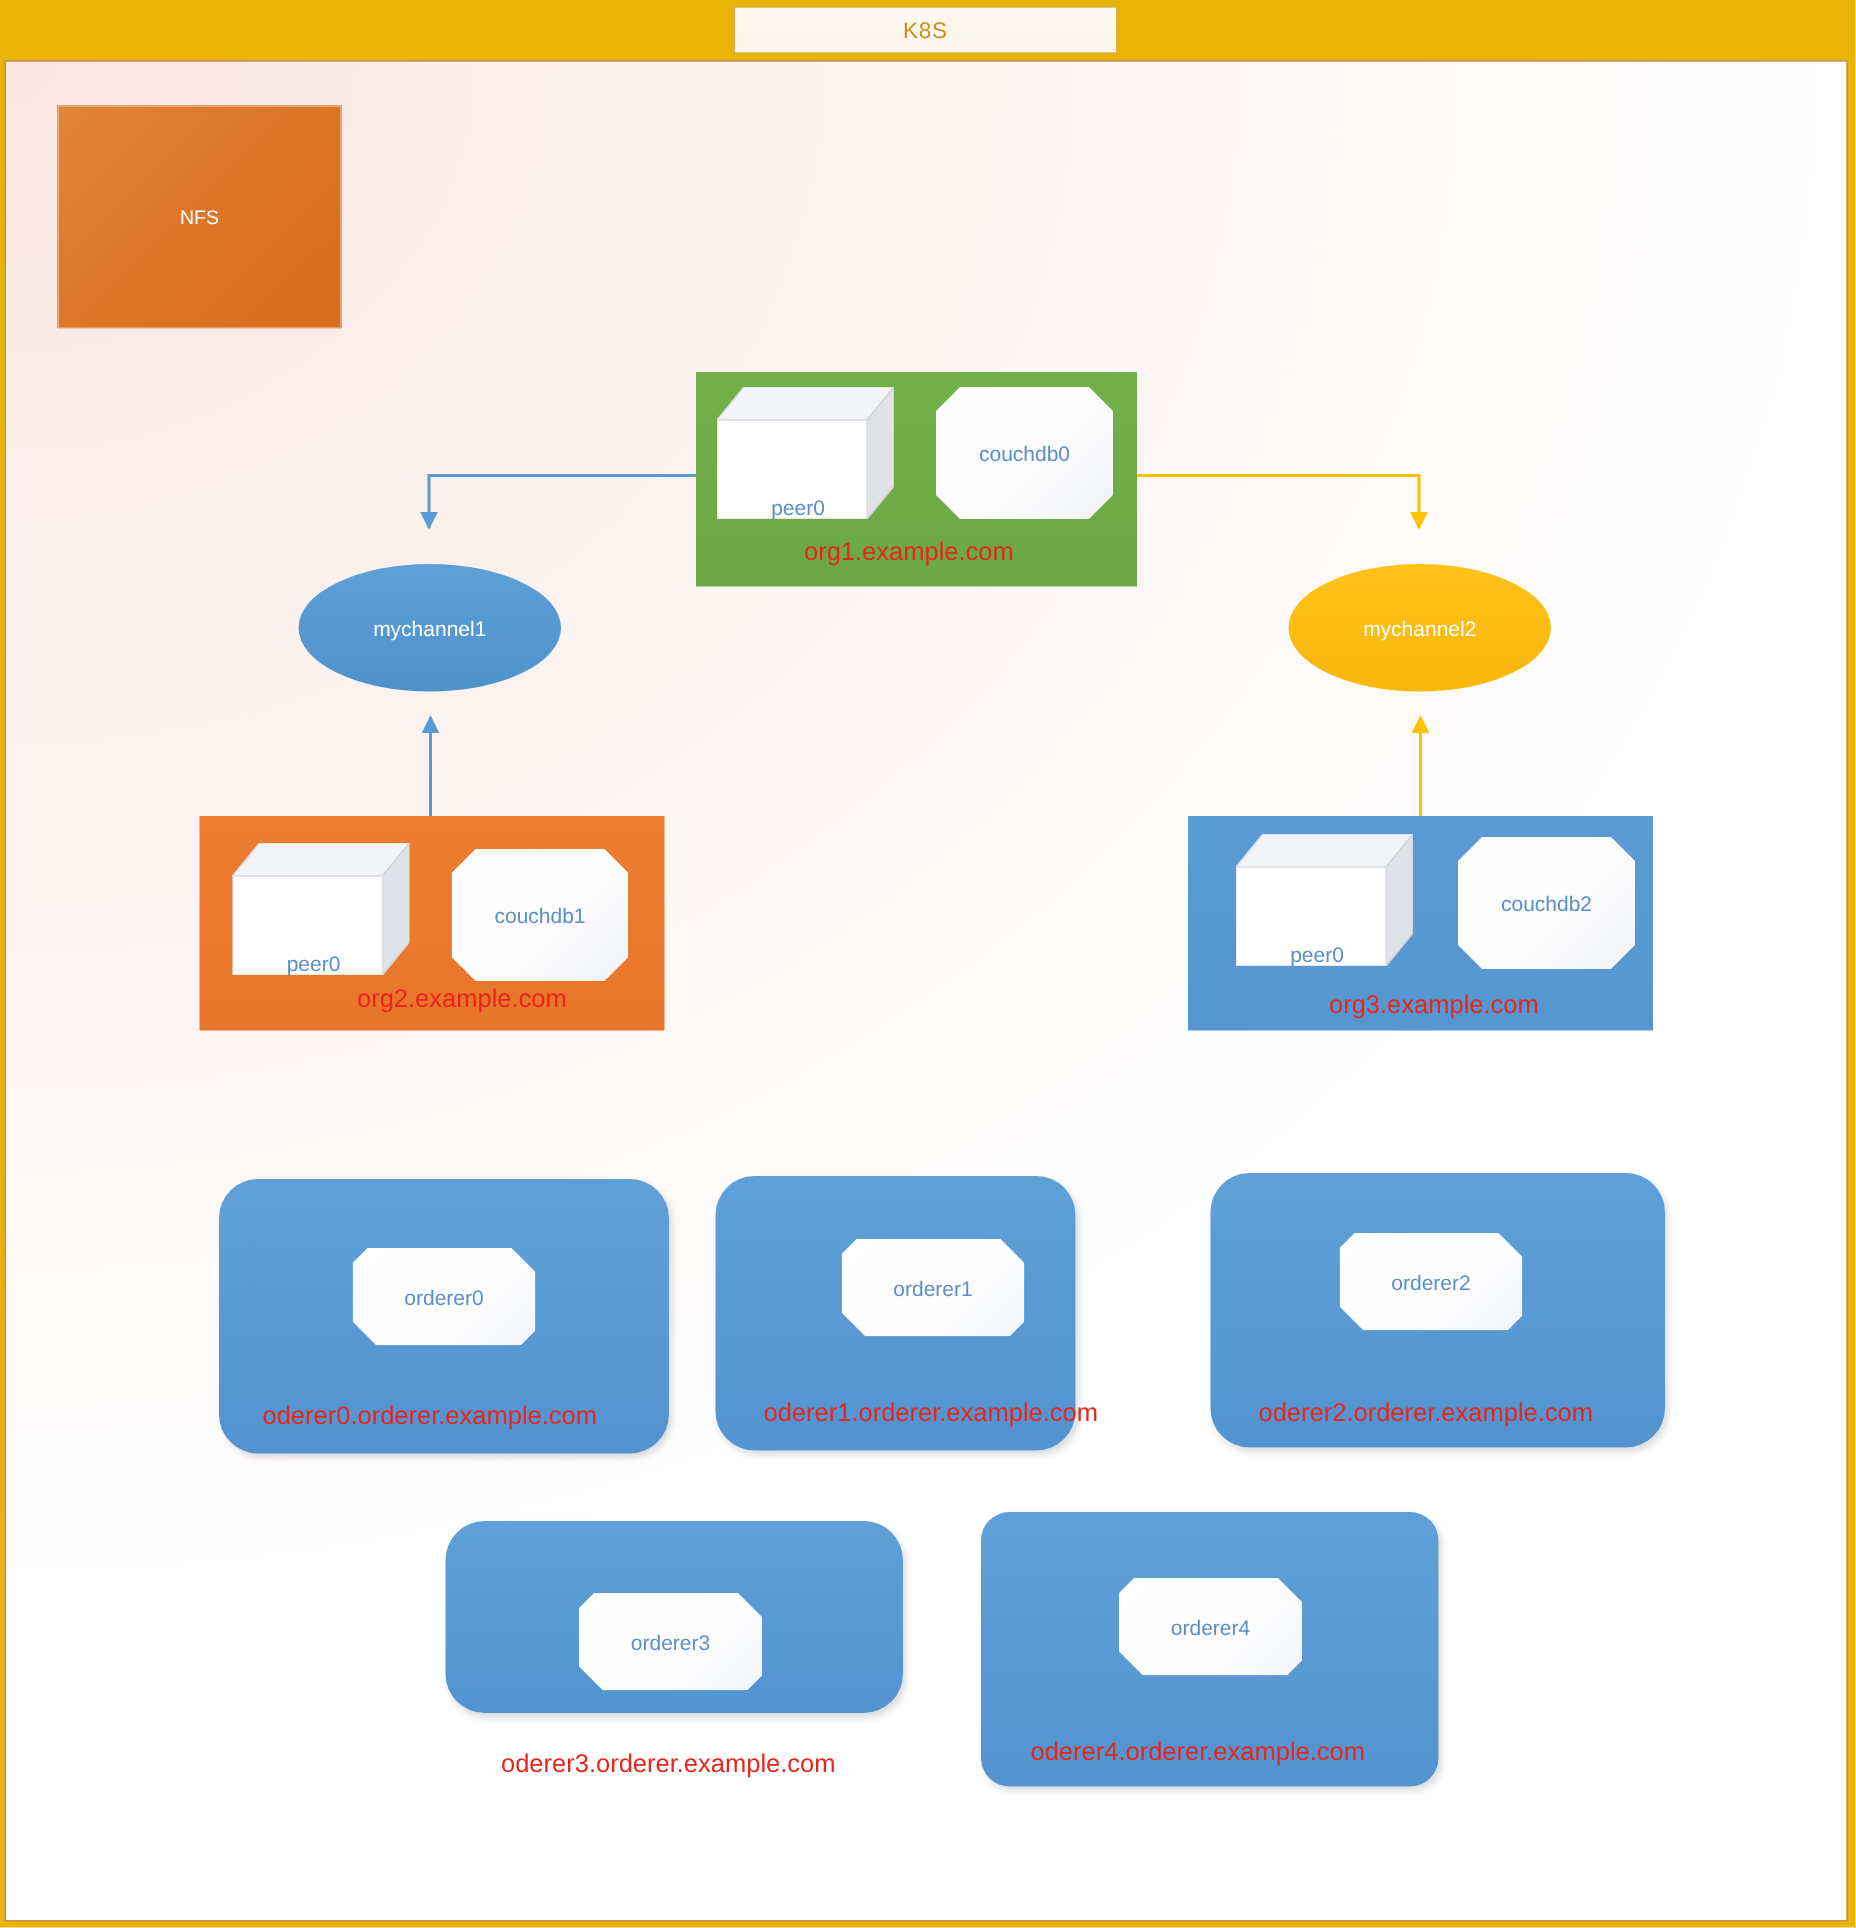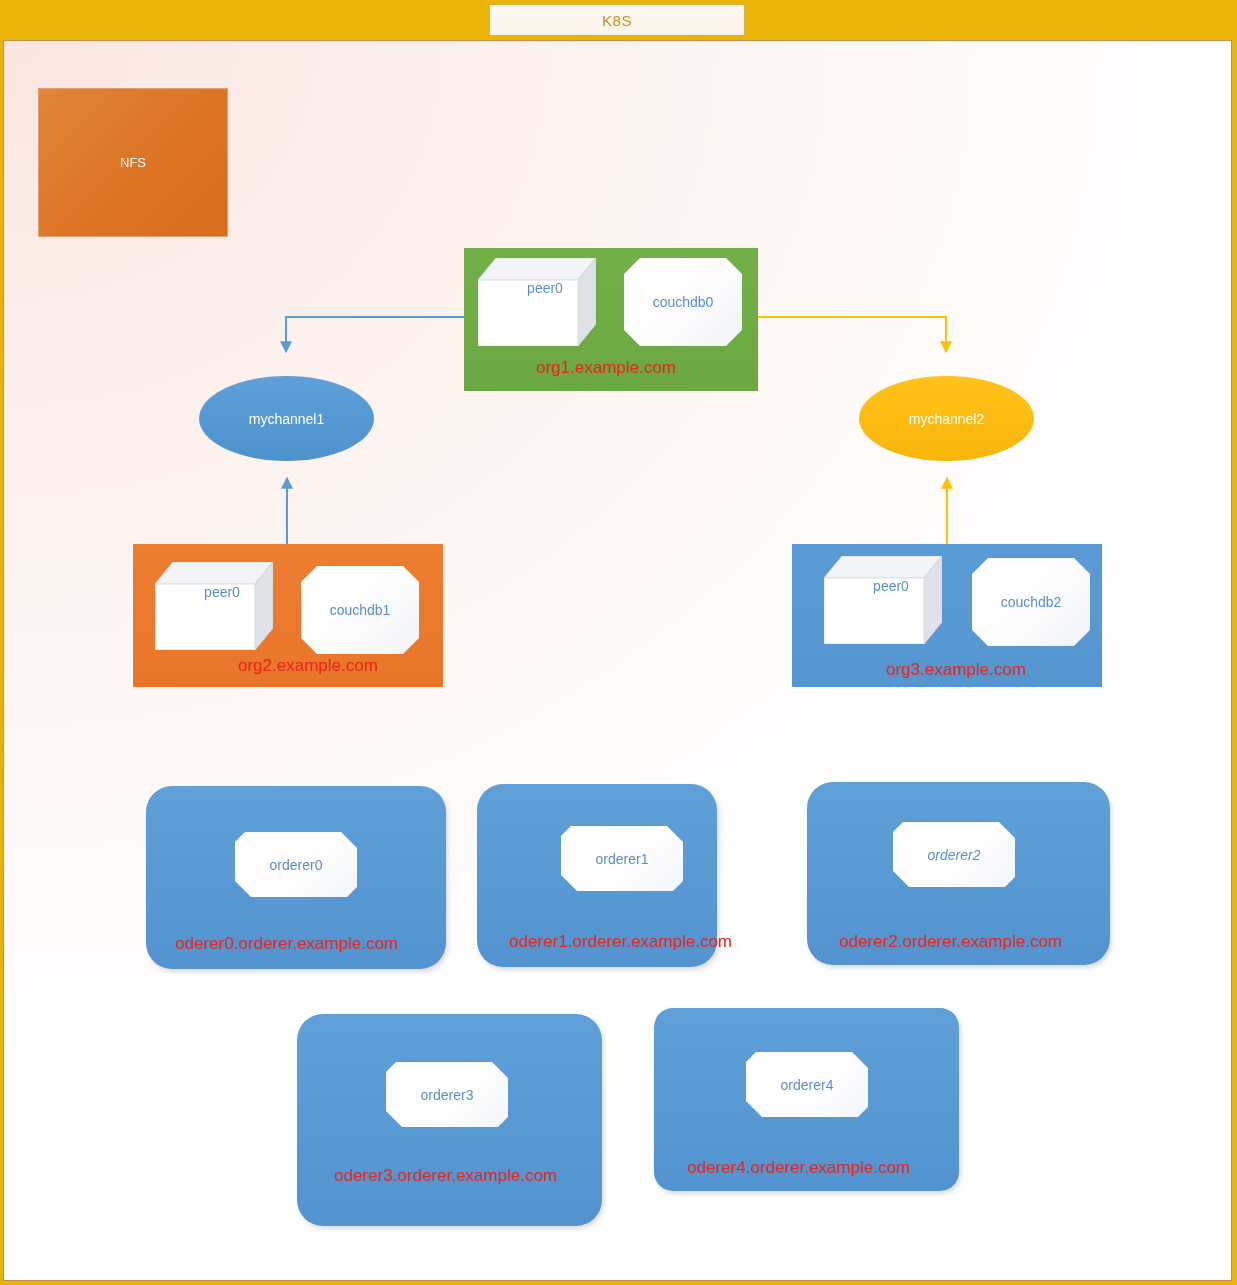--- a/index.html
+++ b/index.html
@@ -71,21 +71,20 @@
     left: 38px;
     top: 70px;
     width: 190px;
     height: 149px;
     background: linear-gradient(135deg, #E08538 0%, #DD7526 50%, #D96C1E 100%);
     border: 1px solid #E2A06E;
     box-sizing: border-box;
     display: flex;
     align-items: center;
     justify-content: center;
-    margin-top: 18px;
   }
   .nfs-box .nfs-text {
     color: #FFFFFF;
     font-size: 13px;
   }
 
   
   .org-box {
     position: absolute;
     box-sizing: border-box;
@@ -95,26 +94,26 @@
   .org-box.blue   { background: linear-gradient(180deg,#5B9BD5 0%,#5596D1 100%); }
 
   
   .cube {
     position: absolute;
     width: 118px;
     height: 88px;
   }
   .cube .cube-label {
     position: absolute;
-    left: 17px;
+    left: 4px;
     top: 22px;
     width: 100px;
     height: 66px;
     display: flex;
-    align-items: flex-start;
+    align-items: flex-end;
     justify-content: center;
   }
 
   
   .octagon {
     position: absolute;
     width: 118px;
     height: 88px;
     background: linear-gradient(135deg,#FFFFFF 0%,#FCFCFD 55%,#F1F3F6 100%);
     clip-path: polygon(16px 0, calc(100% - 16px) 0, 100% 16px, 100% calc(100% - 16px),
@@ -281,27 +280,27 @@
   </div>
 
   <div class="orderer-box" style="left:477px; top:784px; width:240px; height:183px;">
     <div class="orderer-node" style="left:84px; top:42px; width:122px; height:65px;">
       <span class="white-node-label">orderer1</span>
     </div>
     <span class="org-label" style="left:32px; top:148px;">oderer1.orderer.example.com</span>
   </div>
 
   <div class="orderer-box" style="left:807px; top:782px; width:303px; height:183px;">
-    <div class="orderer-node" style="left:86px; top:40px; width:122px; height:65px;font-style:italic;">
+    <div class="orderer-node" style="left:86px; top:40px; width:122px; height:65px;">
       <span class="white-node-label">orderer2</span>
     </div>
     <span class="org-label" style="left:32px; top:150px;">oderer2.orderer.example.com</span>
   </div>
 
-  <div class="orderer-box" style="left:297px; top:1014px; width:305px; height:212px;">
+  <div class="orderer-box" style="left:297px; top:1014px; width:305px; height:128px;">
     <div class="orderer-node" style="left:89px; top:48px; width:122px; height:65px;">
       <span class="white-node-label">orderer3</span>
     </div>
     <span class="org-label" style="left:37px; top:152px;">oderer3.orderer.example.com</span>
   </div>
 
   <div class="orderer-box" style="left:654px; top:1008px; width:305px; height:183px;border-radius:19px;">
     <div class="orderer-node" style="left:92px; top:44px; width:122px; height:65px;">
       <span class="white-node-label">orderer4</span>
     </div>

